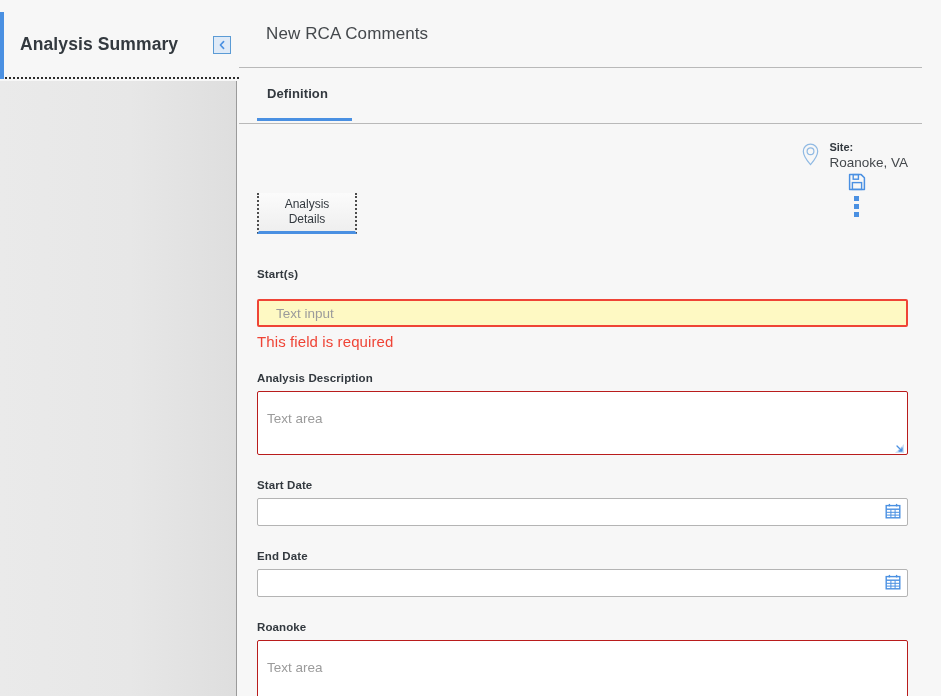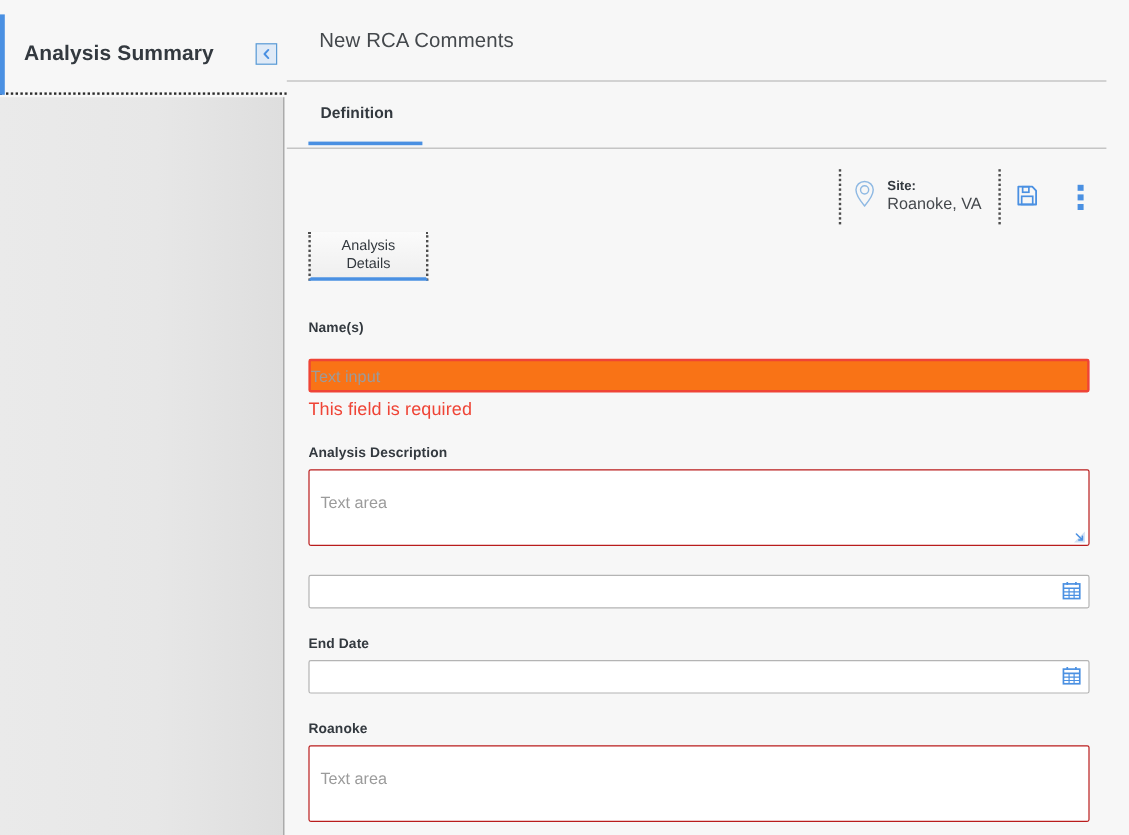--- a/index.html
+++ b/index.html
@@ -135,20 +135,21 @@
     width: 683px;
     height: 52px;
     display: flex;
     justify-content: flex-end;
     align-items: center;
   }
   .toolbar-inner {
     display: flex;
     align-items: center;
     height: 46px;
+    flex-direction: column;
   }
   .tb-divider {
     width: 0;
     border-left: 2px dotted #4d4d4d;
     height: 46px;
     align-self: center;
   }
   .site-block {
     display: flex;
     align-items: center;
@@ -239,25 +240,25 @@
     font-weight: bold;
     color: #33393f;
     margin-bottom: 7px;
     letter-spacing: 0.1px;
   }
   .txt-input {
     width: 651px;
     height: 28px;
     border: 1px solid #b4b4b4;
     border-radius: 2px;
-    background: #f97316;
+    background: #fef9c3;
     font-family: "Liberation Sans", sans-serif;
     font-size: 13.5px;
     color: #44484c;
-    padding: 0 0;
+    padding: 0 17px;
     outline: none;
     display: block;
   }
   .txt-input::placeholder { color: #9b9b9b; }
   .txt-input.error {
     border: 2px solid #ef4436;
   }
   .error-msg {
     font-size: 15px;
     color: #ef4436;
@@ -387,41 +388,42 @@
 
     <div class="subtab-wrap">
       <div class="subtab">
         <span>Analysis</span>
         <span>Details</span>
       </div>
     </div>
 
     <div class="form">
 
-      <div class="section-label">Name(s)</div>
+      <div class="section-label">Start(s)</div>
 
       <div class="field">
         <input class="txt-input error" type="text" placeholder="Text input" style="">
         <div class="error-msg">This field is required</div>
       </div>
 
       <div class="field" style="margin-top:22px;">
         <div class="field-label">Analysis Description</div>
         <div class="ta-wrap">
           <textarea class="txt-area" placeholder="Text area" style=""></textarea>
           <span class="ta-grip">
             <svg width="12" height="12" viewBox="0 0 12 12">
               <path d="M11 2 L11 11 L2 11 Z" fill="#cfe0f5"></path>
               <path d="M4 4 L9 9 M9 6 L9 9 L6 9" fill="none" stroke="#4a90e2" stroke-width="1.3" stroke-linecap="round" stroke-linejoin="round"></path>
             </svg>
           </span>
         </div>
       </div>
 
       <div class="field" style="margin-top:24px;">
+        <div class="field-label">Start Date</div>
         <div class="date-wrap">
           <input class="date-input" type="text" placeholder="" style="">
           <button class="cal-btn">
             <span>
               <svg width="16" height="16" viewBox="0 0 16 16">
                 <rect x="1.2" y="2.6" width="13.6" height="12.2" fill="none" stroke="#4a90e2" stroke-width="1.4"></rect>
                 <line x1="1.2" y1="6.2" x2="14.8" y2="6.2" stroke="#4a90e2" stroke-width="1.4"></line>
                 <line x1="4.4" y1="0.9" x2="4.4" y2="3.4" stroke="#4a90e2" stroke-width="1.4"></line>
                 <line x1="11.6" y1="0.9" x2="11.6" y2="3.4" stroke="#4a90e2" stroke-width="1.4"></line>
                 <line x1="5.9" y1="6.6" x2="5.9" y2="14.6" stroke="#4a90e2" stroke-width="1"></line>

